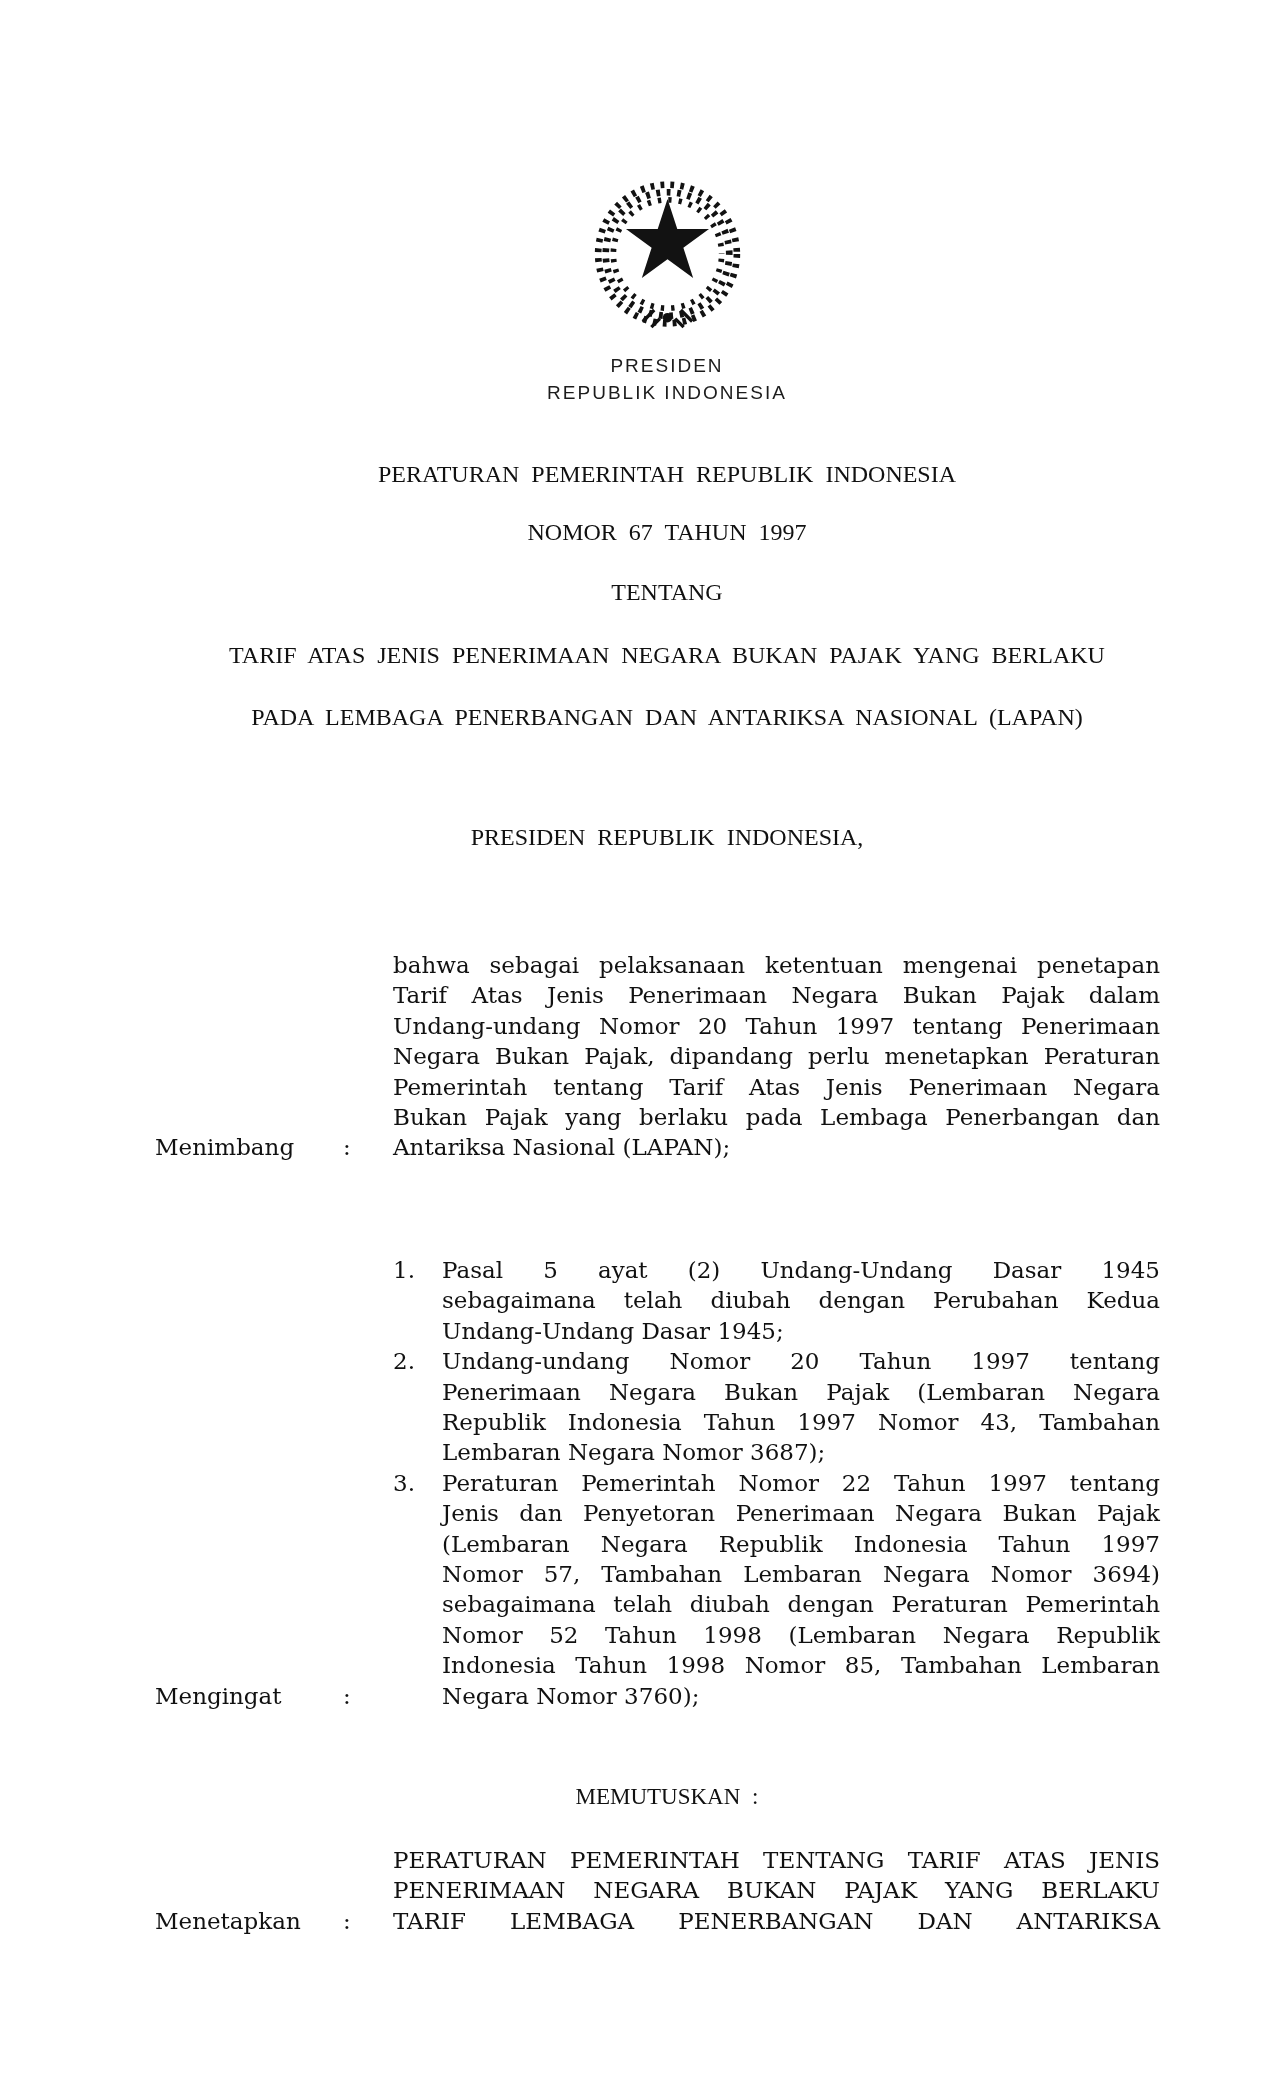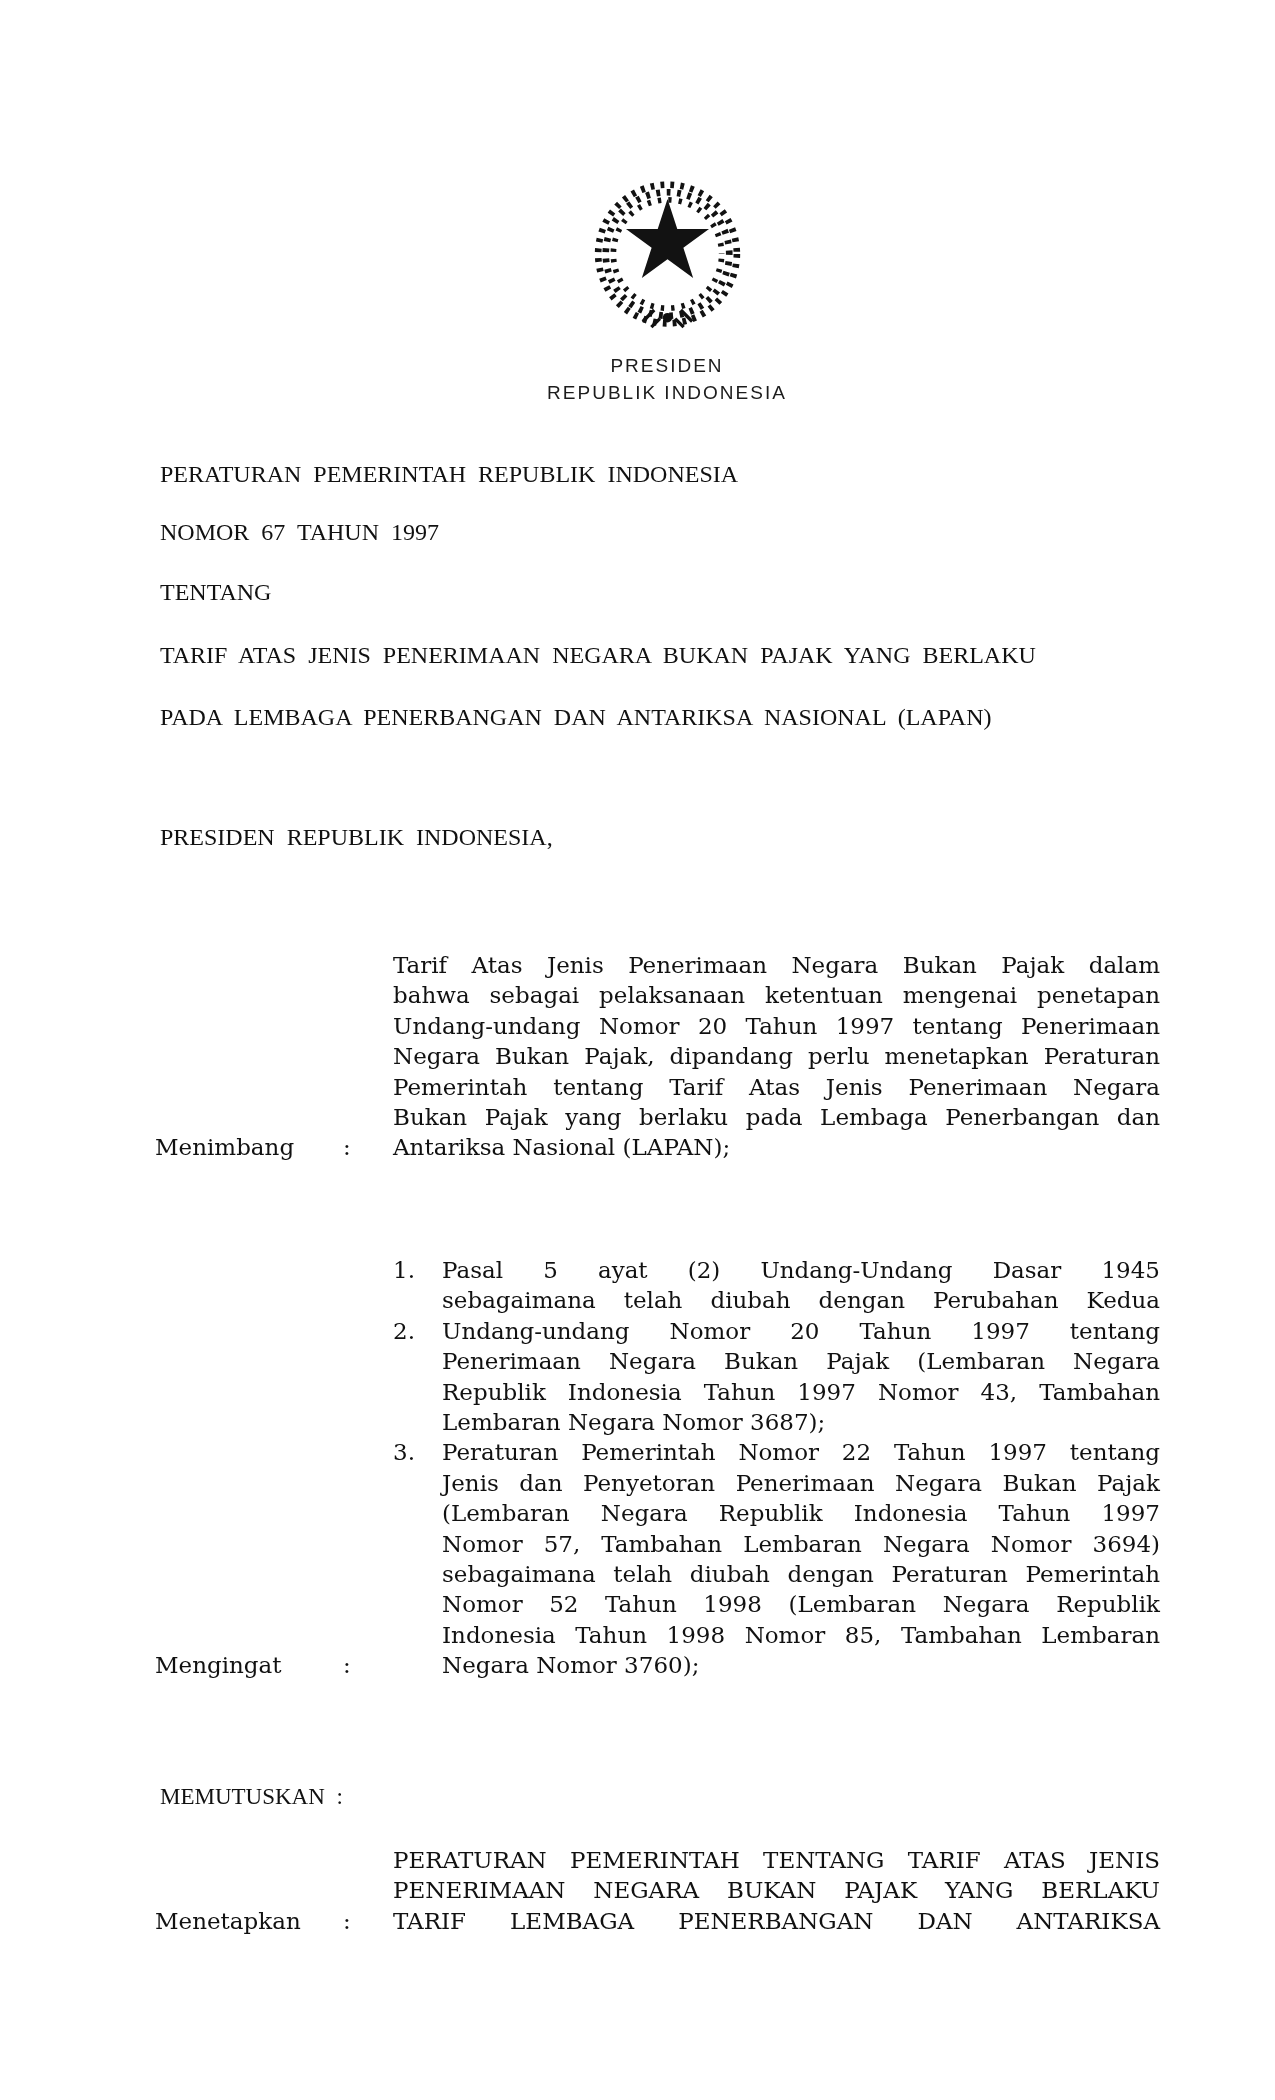--- a/index.html
+++ b/index.html
@@ -9,21 +9,21 @@
   }
   
   .emblem{position:absolute;left:590px;top:178px;width:155px;height:152px;}
   .letterhead{
     position:absolute;left:367px;top:352px;width:600px;text-align:center;
     font-family:"Liberation Sans", sans-serif;font-size:19px;line-height:27px;
     letter-spacing:2px;color:#1c1c1c;
   }
   
   .hline{
-    position:absolute;left:160px;width:1014px;text-align:left;
+    position:absolute;left:160px;width:1014px;text-align:center;
     font-family:"Liberation Serif", serif;font-size:24px;line-height:26px;
     word-spacing:6px;white-space:nowrap;color:#111;
   }
   
   .clause{
     position:absolute;left:155px;width:1005px;display:flex;align-items:flex-end;
     font-size:23px;line-height:30.4px;color:#111;
   }
   .clabel{width:188px;flex:0 0 auto;}
   .ccolon{width:50px;flex:0 0 auto;}
@@ -59,40 +59,41 @@
   <div class="hline" style="top:519px">NOMOR 67 TAHUN 1997</div>
   <div class="hline" style="top:579px">TENTANG</div>
   <div class="hline" style="top:642px">TARIF ATAS JENIS PENERIMAAN NEGARA BUKAN PAJAK YANG BERLAKU</div>
   <div class="hline" style="top:704px">PADA LEMBAGA PENERBANGAN DAN ANTARIKSA NASIONAL (LAPAN)</div>
   <div class="hline" style="top:824px">PRESIDEN REPUBLIK INDONESIA,</div>
 
   <div class="clause" style="top:950px">
     <div class="clabel">Menimbang</div>
     <div class="ccolon">:</div>
     <div class="cbody">
+      <div class="j">bahwa sebagai pelaksanaan ketentuan mengenai penetapan</div>
       <div class="j">Tarif Atas Jenis Penerimaan Negara Bukan Pajak dalam</div>
-      <div class="j">bahwa sebagai pelaksanaan ketentuan mengenai penetapan</div>
       <div class="j">Undang-undang Nomor 20 Tahun 1997 tentang Penerimaan</div>
       <div class="j">Negara Bukan Pajak, dipandang perlu menetapkan Peraturan</div>
       <div class="j">Pemerintah tentang Tarif Atas Jenis Penerimaan Negara</div>
       <div class="j">Bukan Pajak yang berlaku pada Lembaga Penerbangan dan</div>
       <div class="jl">Antariksa Nasional (LAPAN);</div>
     </div>
   </div>
 
   <div class="clause" style="top:1255px">
     <div class="clabel">Mengingat</div>
     <div class="ccolon">:</div>
     <div class="cbody">
 
       <div class="item">
         <div class="inum">1.</div>
         <div class="ilines">
           <div class="j">Pasal 5 ayat (2) Undang-Undang Dasar 1945</div>
           <div class="j">sebagaimana telah diubah dengan Perubahan Kedua</div>
+          <div class="jl">Undang-Undang Dasar 1945;</div>
         </div>
       </div>
 
       <div class="item">
         <div class="inum">2.</div>
         <div class="ilines">
           <div class="j">Undang-undang Nomor 20 Tahun 1997 tentang</div>
           <div class="j">Penerimaan Negara Bukan Pajak (Lembaran Negara</div>
           <div class="j">Republik Indonesia Tahun 1997 Nomor 43, Tambahan</div>
           <div class="jl">Lembaran Negara Nomor 3687);</div>

